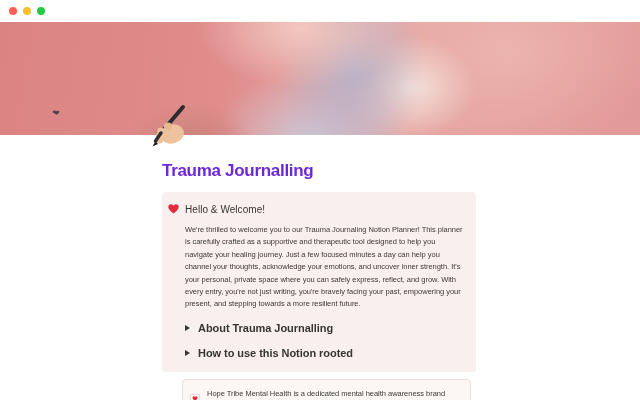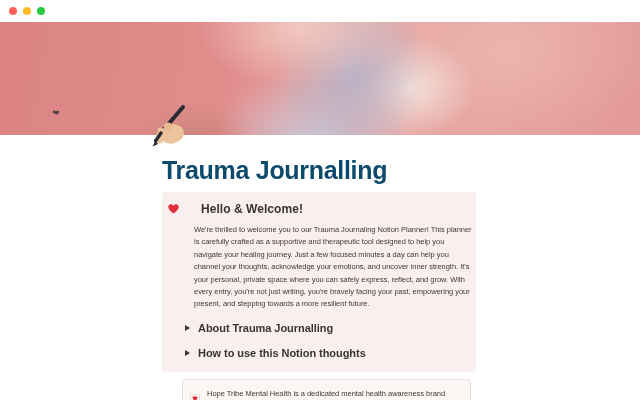--- a/index.html
+++ b/index.html
@@ -29,32 +29,32 @@
       radial-gradient(210px 150px at 79% 26%, #ecb4ae 0%, rgba(236,180,174,0) 70%),
       radial-gradient(280px 200px at 97% 72%, #e29a98 0%, rgba(226,154,152,0) 75%),
       linear-gradient(100deg, #db8383 0%, #e08d8c 35%, #e7a8a4 58%, #e49e9d 100%);
   }
   .bird{position:absolute;left:52px;top:79px;}
   
   .page-icon{position:absolute;left:146px;top:104px;width:48px;height:48px;z-index:4;}
   
   .content{position:absolute;left:162px;top:157px;width:314px;}
   .page-title{
-    font-size:25px;line-height:27px;font-weight:700;letter-spacing:-0.3px;
-    color:#0c4a6e;margin:0;
+    font-size:17px;line-height:27px;font-weight:700;letter-spacing:-0.3px;
+    color:#6d28d9;margin:0;
   }
   
   .callout-welcome{
     margin-top:8px;background:#f9efee;border-radius:4px;
     padding:8px 12px 13px 6px;box-sizing:border-box;width:314px;
   }
   .co-head{display:flex;align-items:center;gap:6px;}
-  .co-head-label{font-size:12px;font-weight:700;letter-spacing:0.05px;margin-left:16px;}
+  .co-head-label{font-size:10px;font-weight:400;letter-spacing:0.05px;}
   .co-body{
-    margin:6px 0 0 26px;width:280px;font-size:7.5px;line-height:12.4px;
+    margin:6px 0 0 17px;width:280px;font-size:7.5px;line-height:12.4px;
     letter-spacing:-0.03px;color:#3d3a35;
   }
   .toggle-row{
     display:flex;align-items:center;gap:8px;margin:11px 0 0 17px;cursor:pointer;
   }
   .toggle-row + .toggle-row{margin-top:13px;}
   .toggle-tri{
     width:0;height:0;border-top:3.5px solid transparent;
     border-bottom:3.5px solid transparent;border-left:5px solid #37352f;
   }
@@ -112,21 +112,21 @@
       <span class="co-head-label">Hello &amp; Welcome!</span>
     </div>
     <div class="co-body">We're thrilled to welcome you to our Trauma Journaling Notion Planner! This planner is carefully crafted as a supportive and therapeutic tool designed to help you navigate your healing journey. Just a few focused minutes a day can help you channel your thoughts, acknowledge your emotions, and uncover inner strength. It's your personal, private space where you can safely express, reflect, and grow. With every entry, you're not just writing, you're bravely facing your past, empowering your present, and stepping towards a more resilient future.</div>
 
     <div class="toggle-row">
       <span class="toggle-tri"></span>
       <span class="toggle-label">About Trauma Journalling</span>
     </div>
     <div class="toggle-row">
       <span class="toggle-tri"></span>
-      <span class="toggle-label">How to use this Notion thoughts</span>
+      <span class="toggle-label">How to use this Notion rooted</span>
     </div>
   </div>
 
   <div class="callout-brand">
     <span class="cb-icon">
       <svg width="10" height="9" viewBox="0 0 10 9">
         <rect x="0.4" y="0.4" width="9.2" height="8.2" rx="1" fill="#fdfbfb" stroke="#e2c6c6" stroke-width="0.7"></rect>
         <path d="M5 7 C3.4 5.8 2.5 4.7 2.5 3.7 C2.5 2.9 3.1 2.3 3.8 2.3 C4.3 2.3 4.8 2.6 5 3.1 C5.2 2.6 5.7 2.3 6.2 2.3 C6.9 2.3 7.5 2.9 7.5 3.7 C7.5 4.7 6.6 5.8 5 7 Z" fill="#e02d3c"></path>
       </svg>
     </span>

